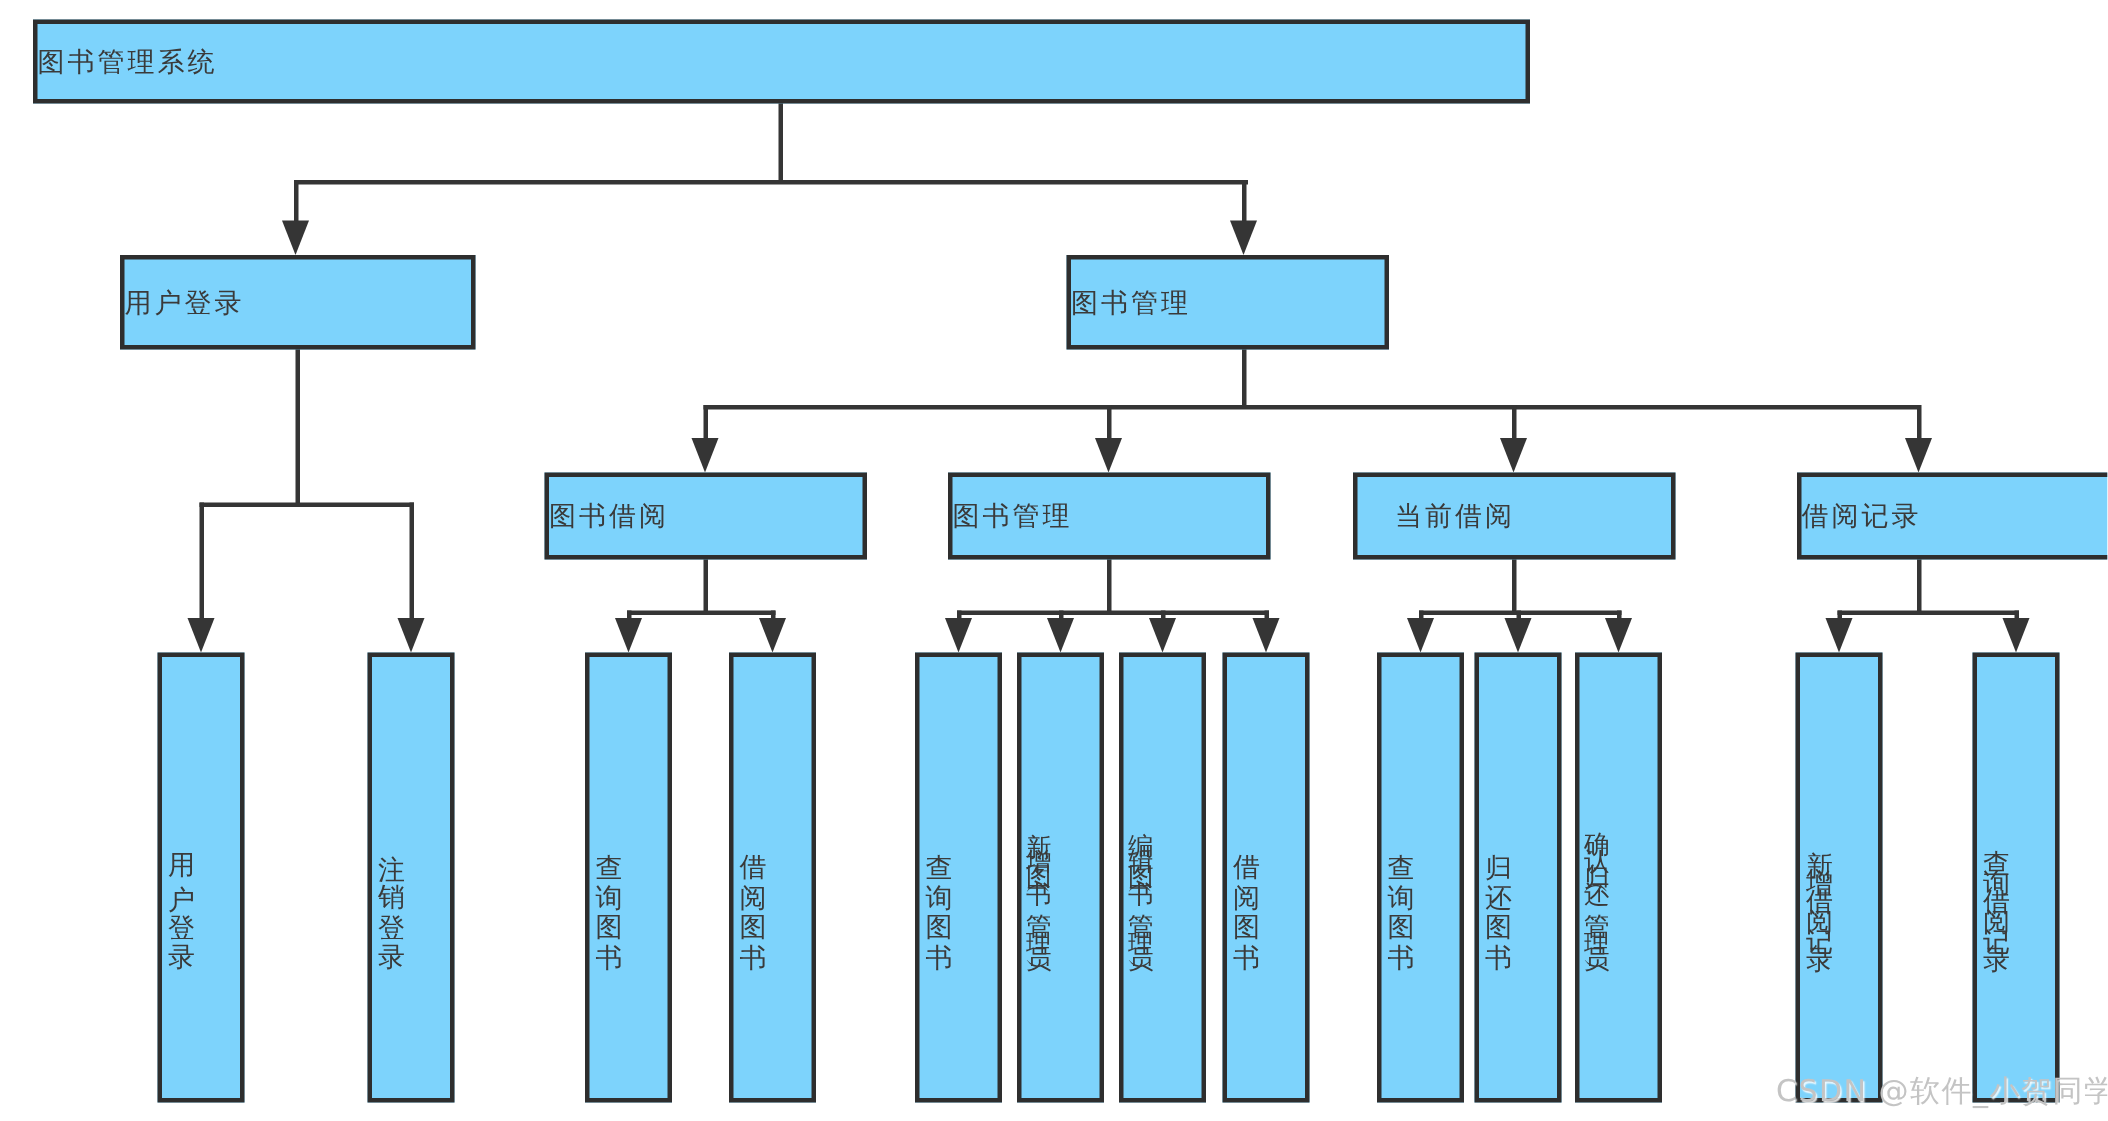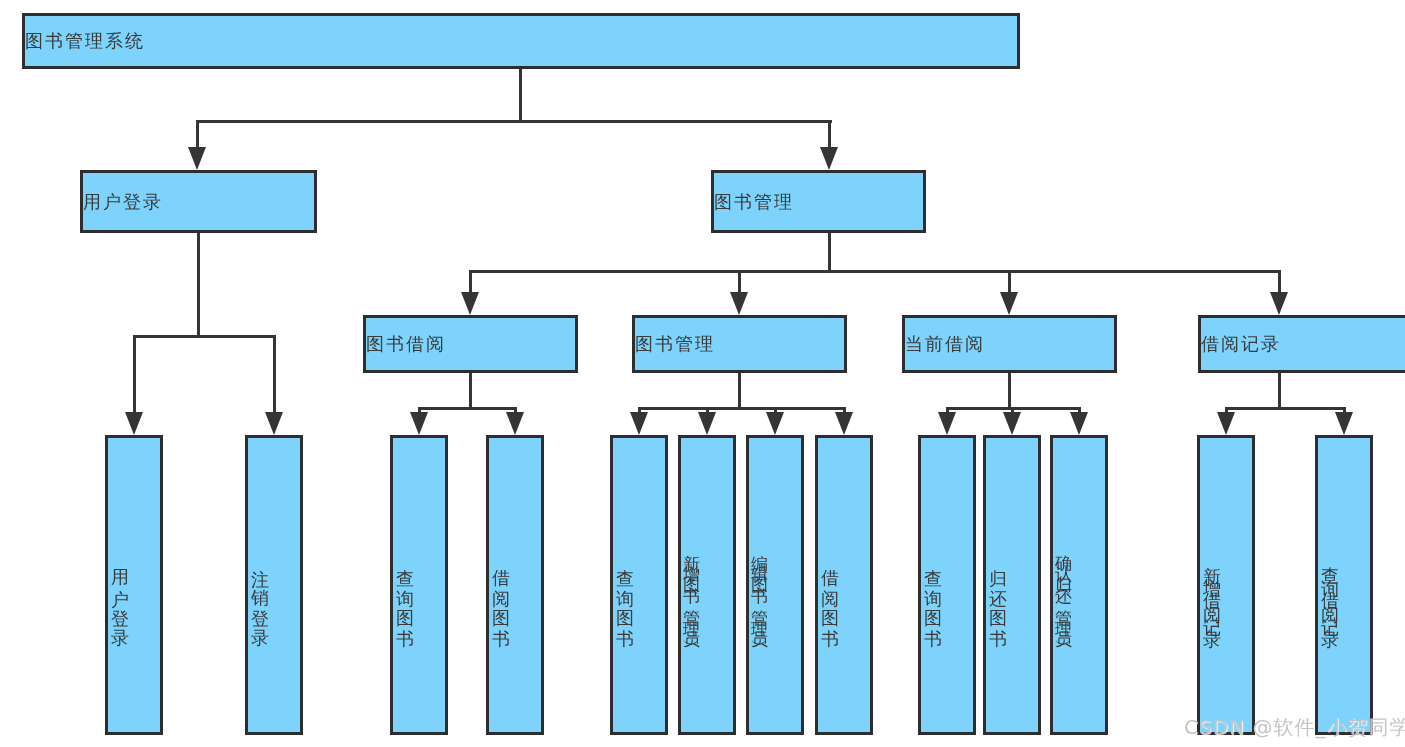--- a/index.html
+++ b/index.html
@@ -48,21 +48,21 @@
   <div class="box" style="left:711px;top:170px;width:215px;height:63px;">
     <span>图书管理</span>
   </div>
 
   <div class="box row2" style="left:363px;">
     <span>图书借阅</span>
   </div>
   <div class="box row2" style="left:632px;">
     <span>图书管理</span>
   </div>
-  <div class="box row2" style="left:902px;">
+  <div class="box row2" style="left:902px;padding-left:25px;">
     <span>当前借阅</span>
   </div>
   <div class="box row2" style="left:1198px;">
     <span>借阅记录</span>
   </div>
 
   <div class="box leaf" style="left:105px;">
     <span>用户登录</span>
   </div>
   <div class="box leaf" style="left:245px;">

